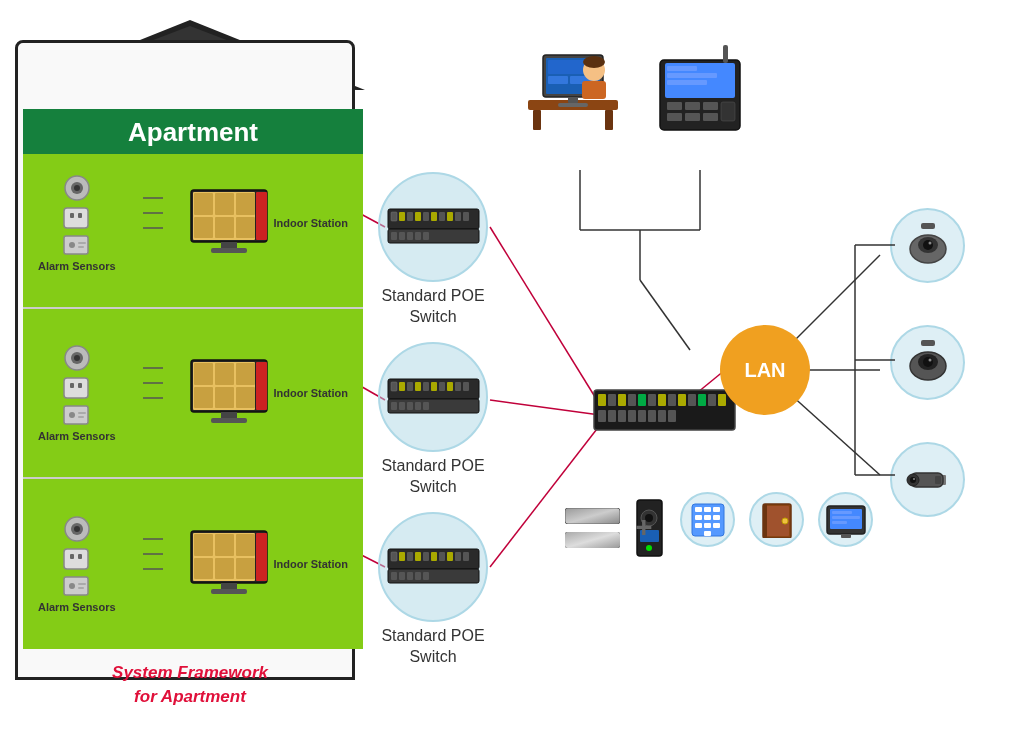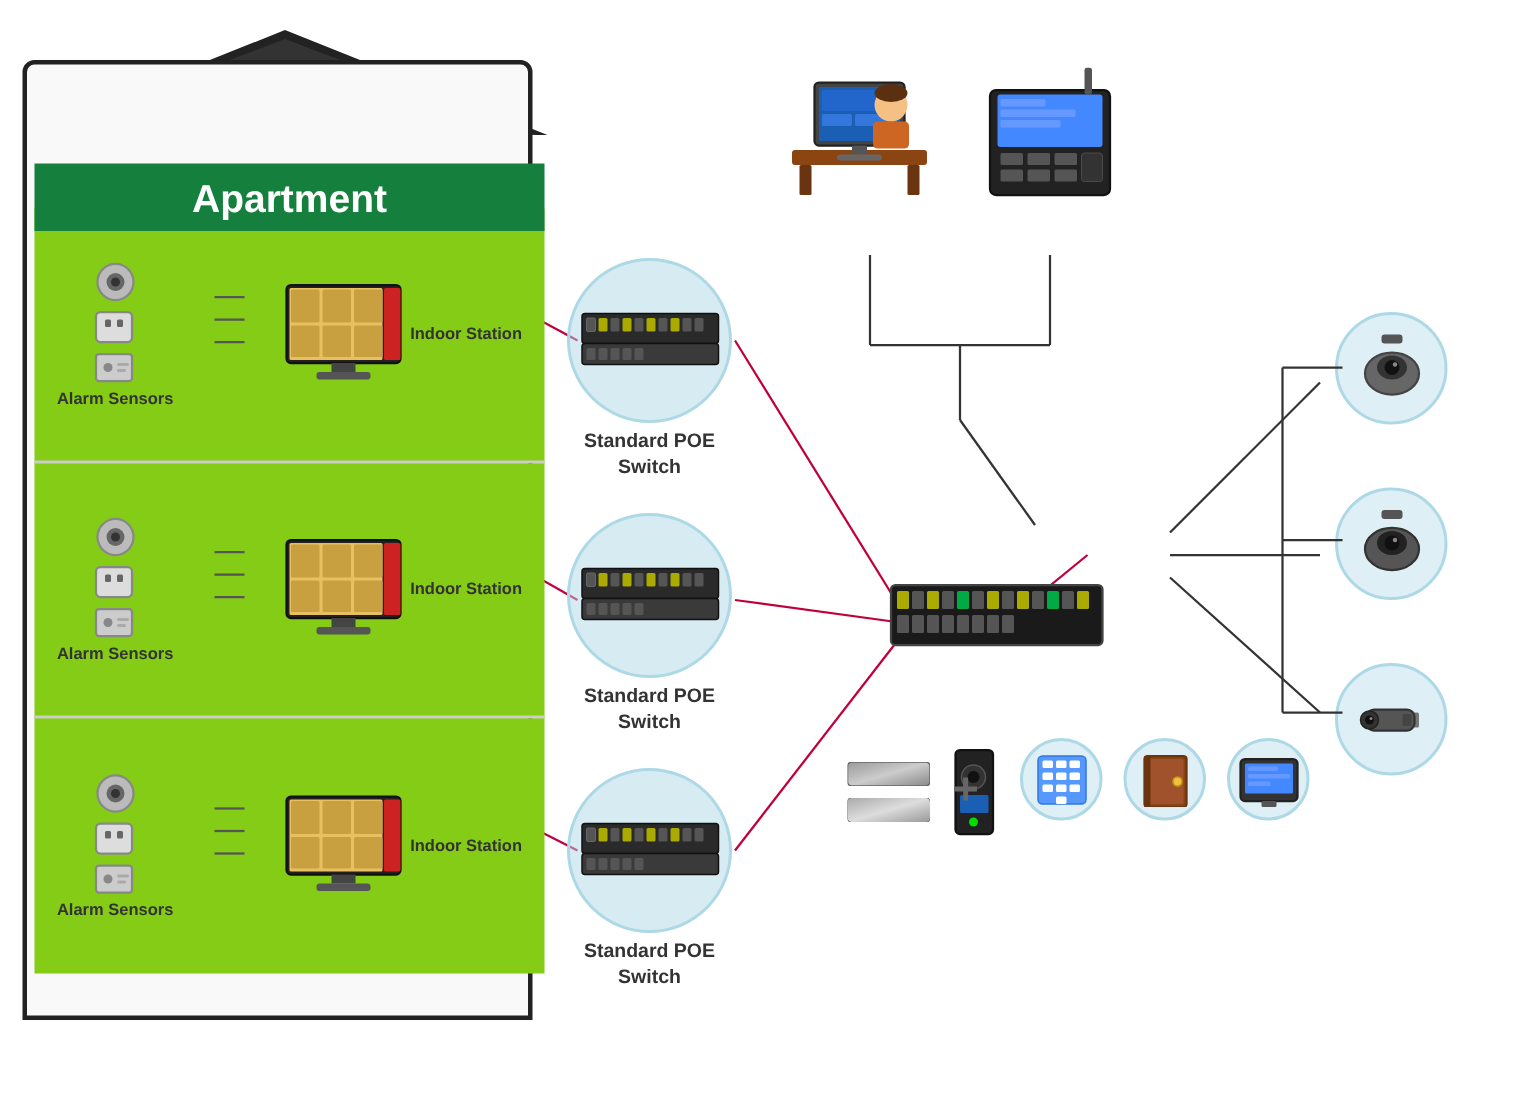--- a/index.html
+++ b/index.html
@@ -109,22 +109,22 @@
       height: 110px;
       border-radius: 50%;
       background: rgba(173, 216, 230, 0.5);
       border: 2px solid #add8e6;
       display: flex;
       align-items: center;
       justify-content: center;
     }
 
     .poe-label {
-      font-size: 13px;
-      font-weight: bold;
+      font-size: 16px;
+      font-weight: normal;
       color: #333;
       text-align: center;
       margin-top: 4px;
       line-height: 1.3;
     }
 
     
     .lan-circle {
       position: absolute;
       width: 90px;
@@ -350,20 +350,23 @@
           <rect x="47" y="29" width="19" height="21" fill="#c8a040" rx="1"></rect>
           <rect x="67" y="4" width="11" height="48" fill="#cc2222" rx="1"></rect>
           <rect x="32" y="54" width="16" height="6" fill="#444"></rect>
           <rect x="22" y="60" width="36" height="5" rx="2" fill="#555"></rect>
         </svg>
         <div class="device-label">Indoor Station</div>
       </div>
     </div>
   </div>
 
+  <div style="position:absolute;bottom:12px;left:5px;width:350px;text-align:center;font-size:17px;font-weight:900;color:#e0103a;font-style:italic;line-height:1.4;">
+    System Framework<br>for Apartment
+  </div>
 
   <div style="position:absolute;top:162px;left:368px;">
     <div class="poe-circle">
       <svg width="95" height="40" viewBox="0 0 95 40">
 
         <rect x="2" y="2" width="91" height="20" rx="2" fill="#2a2a2a" stroke="#111" stroke-width="1"></rect>
 
         <rect x="5" y="5" width="6" height="9" rx="1" fill="#555" stroke="#777" stroke-width="0.5"></rect>
         <rect x="13" y="5" width="6" height="9" rx="1" fill="#aaaa00"></rect>
         <rect x="21" y="5" width="6" height="9" rx="1" fill="#555"></rect>
@@ -507,20 +510,23 @@
       <rect x="16" y="22" width="8" height="12" rx="1" fill="#555"></rect>
       <rect x="26" y="22" width="8" height="12" rx="1" fill="#555"></rect>
       <rect x="36" y="22" width="8" height="12" rx="1" fill="#555"></rect>
       <rect x="46" y="22" width="8" height="12" rx="1" fill="#555"></rect>
       <rect x="56" y="22" width="8" height="12" rx="1" fill="#555"></rect>
       <rect x="66" y="22" width="8" height="12" rx="1" fill="#555"></rect>
       <rect x="76" y="22" width="8" height="12" rx="1" fill="#555"></rect>
     </svg>
   </div>
 
+  <div class="lan-circle" style="left:710px;top:315px;">
+    <span>LAN</span>
+  </div>
 
   <div class="camera-circle" style="left:880px;top:198px;">
     <svg width="50" height="50" viewBox="0 0 50 50">
 
       <rect x="18" y="2" width="14" height="6" rx="2" fill="#555"></rect>
 
       <ellipse cx="25" cy="28" rx="18" ry="14" fill="#666" stroke="#444" stroke-width="1.5"></ellipse>
       <ellipse cx="25" cy="24" rx="10" ry="8" fill="#333"></ellipse>
       <circle cx="25" cy="24" r="5" fill="#111"></circle>
       <circle cx="27" cy="22" r="1.5" fill="#888"></circle>

